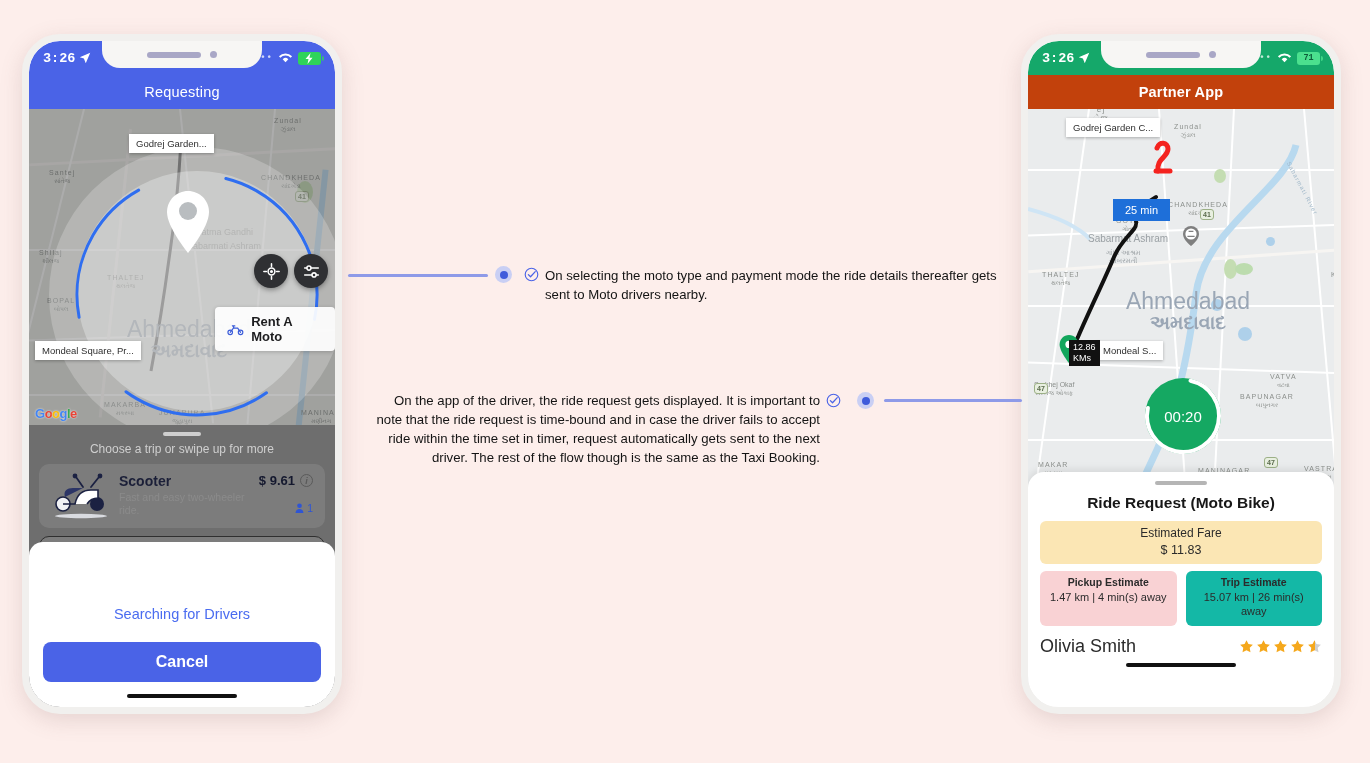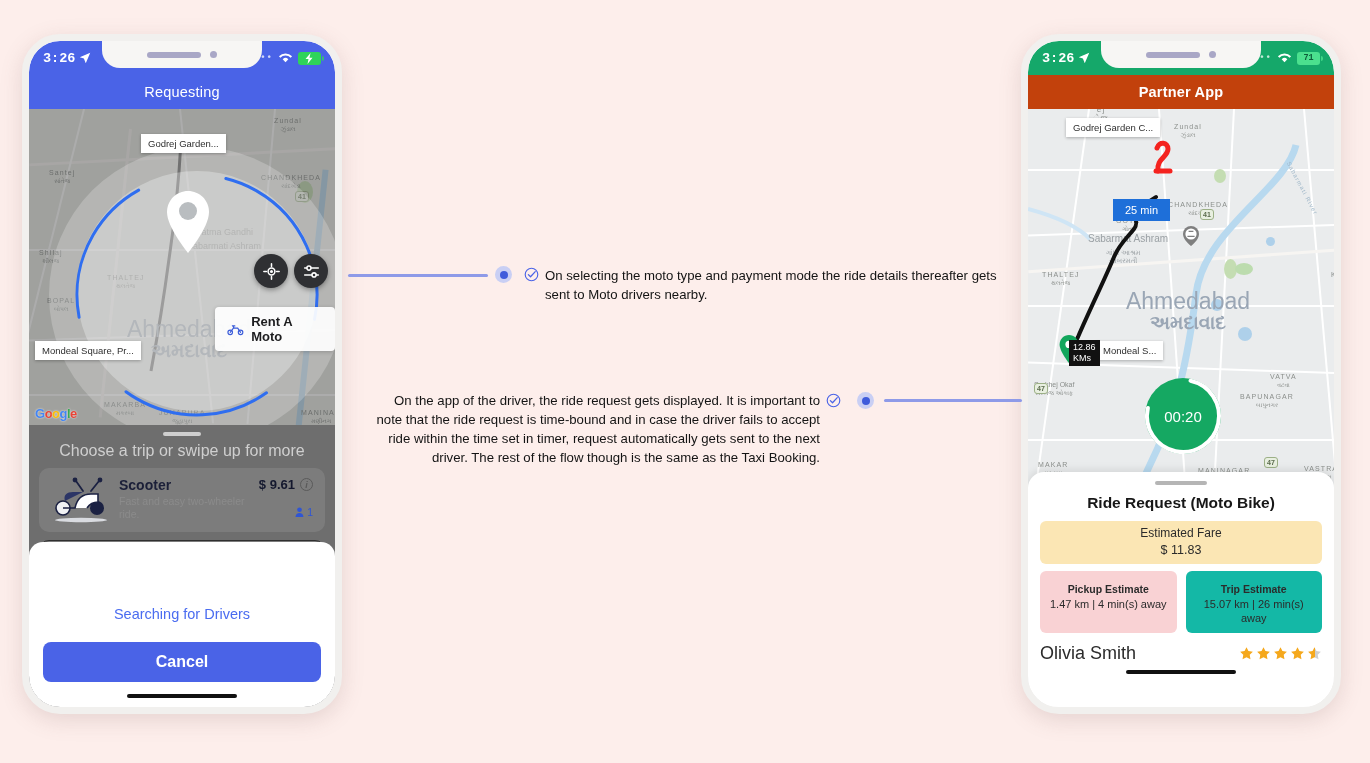--- a/index.html
+++ b/index.html
@@ -140,21 +140,21 @@
   
   .timer-wrap { position:absolute; z-index:6; width:84px; height:84px; }
   .timer-txt {
     position:absolute; inset:0; display:flex; align-items:center; justify-content:center;
     color:#fff; font-size:15px; font-weight:500;
   }
 
   
   .sheet-dim { position:absolute; left:0; right:0; background:#6e6e6e; z-index:4; }
   .grabber { width:38px; height:4px; border-radius:3px; background:#cfcfcf; margin:7px auto 0; }
-  .sheet-hint { text-align:center; font-size:16px; color:#cfcfcf; padding:6px 0 8px; }
+  .sheet-hint { text-align:center; font-size:12px; color:#cfcfcf; padding:6px 0 8px; }
   .ride-card {
     margin: 0 10px 8px; border-radius:10px; padding:9px 12px;
     display:flex; align-items:flex-start; gap:6px; background:rgba(255,255,255,.10);
   }
   .ride-card.sel { border:1.5px solid #2f2f2f; background:rgba(255,255,255,.10); }
   .ride-mid { flex:1; min-width:0; }
   .ride-title { font-size:14px; font-weight:bold; color:#1b1f38; }
   .ride-sub { font-size:10.5px; color:#8b8b8b; line-height:1.25; margin-top:2px; }
   .ride-right { text-align:right; }
   .ride-price { font-size:13px; font-weight:bold; color:#14182e; display:flex; align-items:center; gap:5px; justify-content:flex-end;}
@@ -179,21 +179,21 @@
     position:absolute; left:0; right:0; bottom:0; background:#fff; z-index:8;
     border-radius:16px 16px 0 0; box-shadow:0 -2px 9px rgba(0,0,0,.10);
     padding: 0 12px;
   }
   .r-grab { width:52px; height:4px; border-radius:3px; background:#b5b5b5; margin:9px auto 0; }
   .r-title { text-align:center; font-size:15.5px; font-weight:bold; color:#171717; margin:9px 0 9px; }
   .fare-box { background:#fbe6b4; border-radius:6px; padding:5px 0 7px; text-align:center; }
   .fare-label { font-size:12px; font-weight:normal; color:#2b2b2b; }
   .fare-val { font-size:12.5px; color:#2b2b2b; margin-top:3px; }
   .est-row { display:flex; gap:9px; margin-top:7px; }
-  .est { flex:1; border-radius:6px; padding:12px 6px 7px; text-align:center; }
+  .est { flex:1; border-radius:6px; padding:5px 6px 7px; text-align:center; }
   .est.pickup { background:#f9d2d4; }
   .est.trip { background:#14b8a6; }
   .est-label { font-size:10.5px; font-weight:bold; color:#2b2b2b; }
   .est-val { font-size:11px; color:#2b2b2b; margin-top:3px; line-height:1.25; }
   .rider-row { display:flex; align-items:center; margin-top:10px; }
   .rider-name { font-size:18px; color:#2b2b2b; }
   .stars { margin-left:auto; display:flex; gap:2px; }
   .action-row { display:flex; align-items:center; margin-top:10px; }
   .decline { font-size:13.5px; color:#9b9b9b; }
   .btn-accept {
@@ -290,21 +290,21 @@
         <div class="pulse2" style="left:20px;top:38px;width:296px;height:296px;"></div>
         <svg style="position:absolute;left:20px;top:38px;z-index:3;" width="296" height="296">
           <circle cx="148" cy="148" r="120" fill="none" stroke="#2f6ef0" stroke-width="3" stroke-dasharray="150 90" stroke-linecap="round" transform="rotate(-60 148 148)"></circle>
         </svg>
 
         <svg class="pin" style="left:132px;top:78px;" viewBox="0 0 54 70">
           <path d="M27 4C15.5 4 6 13.3 6 25c0 15.4 21 41 21 41s21-25.6 21-41C48 13.3 38.5 4 27 4z" fill="#fff"></path>
           <circle cx="27" cy="24" r="9" fill="#b9bdc0"></circle>
         </svg>
 
-        <div class="poi-chip" style="left:112px;top:25px;">Godrej Garden...</div>
+        <div class="poi-chip" style="left:100px;top:25px;">Godrej Garden...</div>
         <div class="poi-chip" style="left:6px;top:232px;">Mondeal Square, Pr...</div>
 
         <div class="fab" style="left:225px;top:145px;">
           <svg width="17" height="17" viewBox="0 0 20 20">
               <circle cx="10" cy="10" r="4" fill="none" stroke="#fff" stroke-width="1.8"></circle>
               <circle cx="10" cy="10" r="1.8" fill="#fff"></circle>
               <path d="M10 1v3M10 16v3M1 10h3M16 10h3" stroke="#fff" stroke-width="1.8" stroke-linecap="round"></path>
             </svg>
         </div>
         <div class="fab" style="left:265px;top:145px;">

